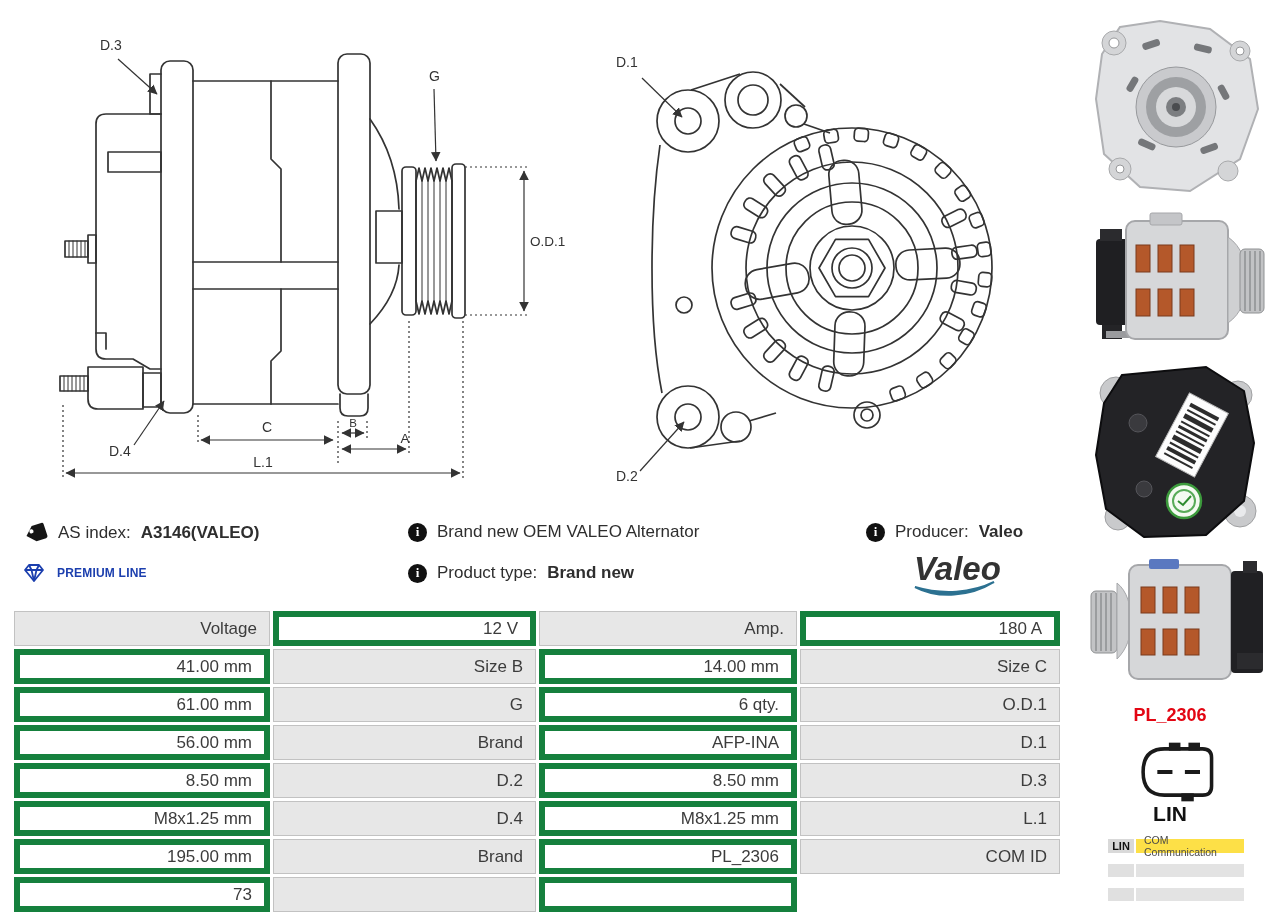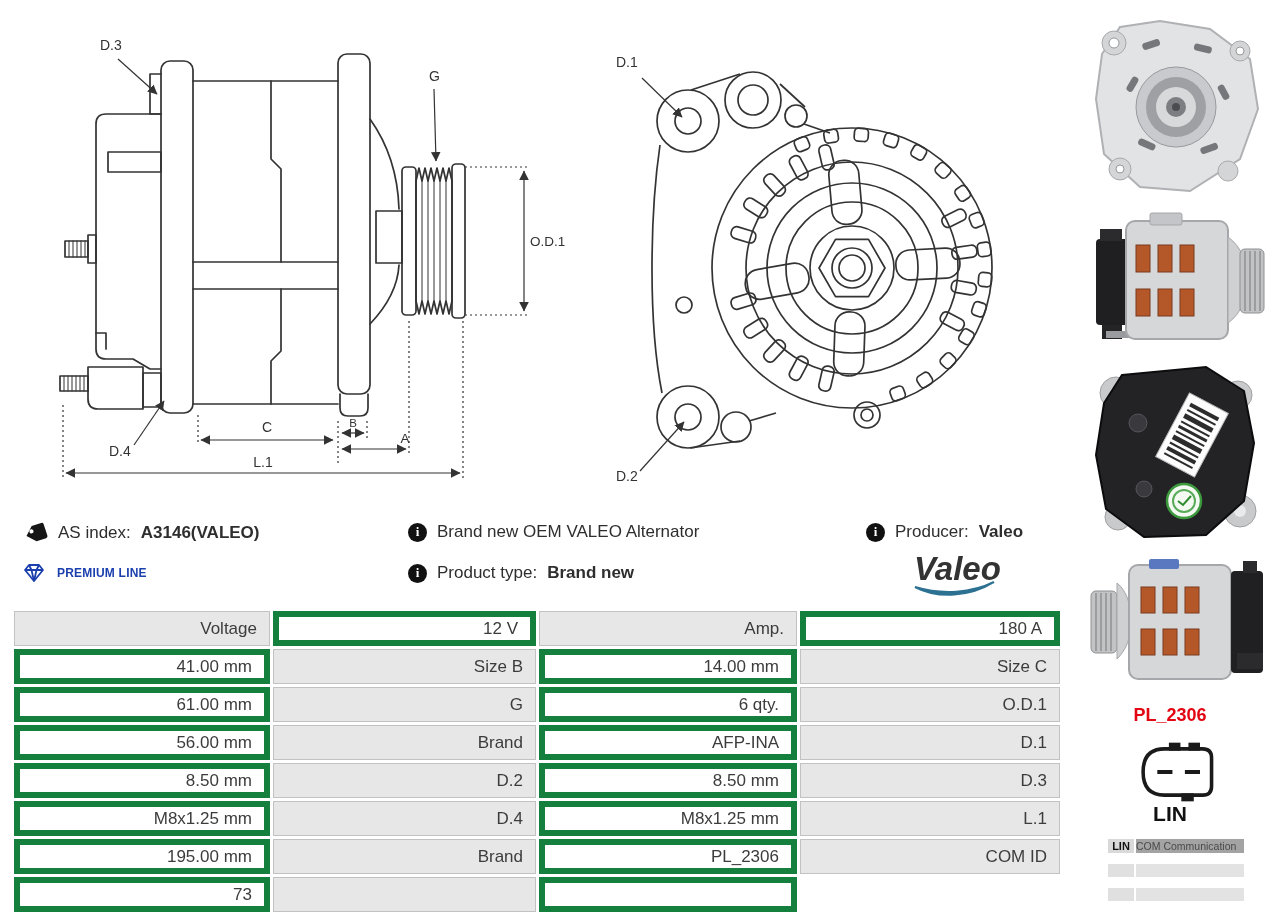--- a/index.html
+++ b/index.html
@@ -24,22 +24,22 @@
   .cell.val{background:#fff;border:6px solid #15803d;}
 
   
   .plug-code{position:absolute;left:1088px;top:692px;width:164px;text-align:center;
              font-size:18px;font-weight:bold;color:#e30613;}
   .plug-lin{position:absolute;left:1088px;top:789px;width:164px;text-align:center;
             font-size:21px;font-weight:bold;color:#111;}
   .com-row{position:absolute;left:1108px;display:flex;gap:2px;}
   .com-key{width:26px;height:14px;background:#d9d9d9;font:bold 11px "Liberation Sans",sans-serif;
            color:#111;display:flex;align-items:center;justify-content:center;}
-  .com-val{width:108px;height:14px;background:#a3a3a3;font-size:10.5px;color:#4a4a4a;
-           display:flex;align-items:center;padding-left:0;box-sizing:border-box;}
+  .com-val{width:108px;height:14px;background:#fde047;font-size:10.5px;color:#4a4a4a;
+           display:flex;align-items:center;padding-left:8px;box-sizing:border-box;}
   .bar-sm{width:26px;height:13px;background:#e0e0e0;}
   .bar-lg{width:108px;height:13px;background:#e3e3e3;}
 
   svg text{font-family:"Liberation Sans",sans-serif;fill:#333;}
   .dsh{stroke-dasharray:2 3;}
 </style>
 </head>
 <body>
 
 <div class="canvas">

